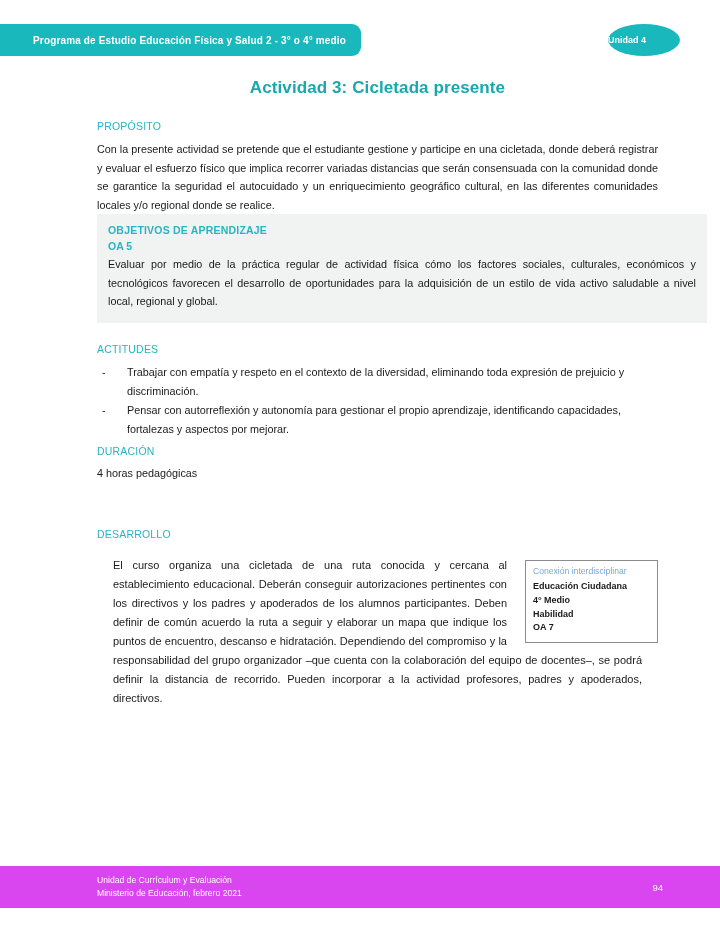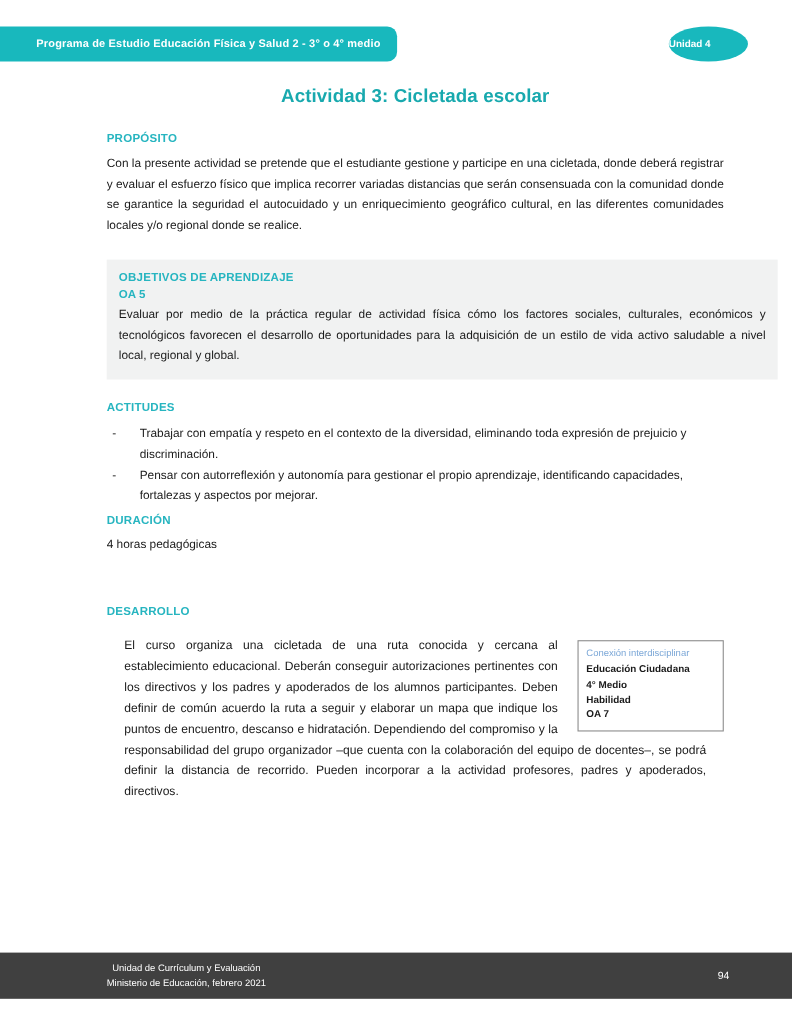--- a/index.html
+++ b/index.html
@@ -77,37 +77,36 @@
     text-align: center;
     color: #18a9ae;
     font-size: 17px;
     font-weight: bold;
     letter-spacing: 0.1px;
   }
 
   .section-label {
     color: #27b5c0;
     font-size: 10.5px;
-    font-weight: bold;
+    font-weight: normal;
     letter-spacing: 0.2px;
     margin: 0 0 8px 0;
   }
 
   p.body-text {
     margin: 0;
     font-size: 10.8px;
     line-height: 1.72;
     text-align: justify;
     color: #1a1a1a;
   }
 
   
   .oa-box {
     background: #f1f2f2;
-    margin-top: 22px;
     padding: 10px 11px 12px 11px;
     box-sizing: border-box;
     width: 610px;
   }
   .oa-box-title {
     color: #27b5c0;
     font-size: 10.5px;
     font-weight: bold;
     letter-spacing: 0.2px;
     margin: 0 0 4px 0;
@@ -197,24 +196,23 @@
     color: #1a1a1a;
   }
 
   
   .footer-bar {
     position: absolute;
     left: 0;
     bottom: 24px;
     width: 720px;
     height: 42px;
-    background: #404040;
+    background: #d946ef;
     display: flex;
     align-items: center;
-    text-align: center;
   }
   .footer-left {
     position: absolute;
     left: 97px;
     color: #ffffff;
     font-size: 8.6px;
     line-height: 1.5;
   }
   .footer-page {
     position: absolute;
@@ -230,21 +228,21 @@
 
   <div class="header-bar">
     <span class="header-bar-text">Programa de Estudio Educación Física y Salud 2 - 3° o 4° medio</span>
   </div>
   <div class="unit-badge">
     <span class="unit-badge-text">Unidad 4</span>
   </div>
 
   <div class="content">
 
-    <h1 class="activity-title">Actividad 3: Cicletada escolar</h1>
+    <h1 class="activity-title">Actividad 3: Cicletada presente</h1>
 
     <div>
       <div class="section-label">PROPÓSITO</div>
       <p class="body-text">Con la presente actividad se pretende que el estudiante gestione y participe en una cicletada, donde deberá registrar y evaluar el esfuerzo físico que implica recorrer variadas distancias que serán consensuada con la comunidad donde se garantice la seguridad el autocuidado y un enriquecimiento geográfico   cultural, en las diferentes comunidades locales y/o regional donde se realice.</p>
     </div>
 
     <div class="oa-box">
       <div class="oa-box-title">OBJETIVOS DE APRENDIZAJE</div>
 
 

